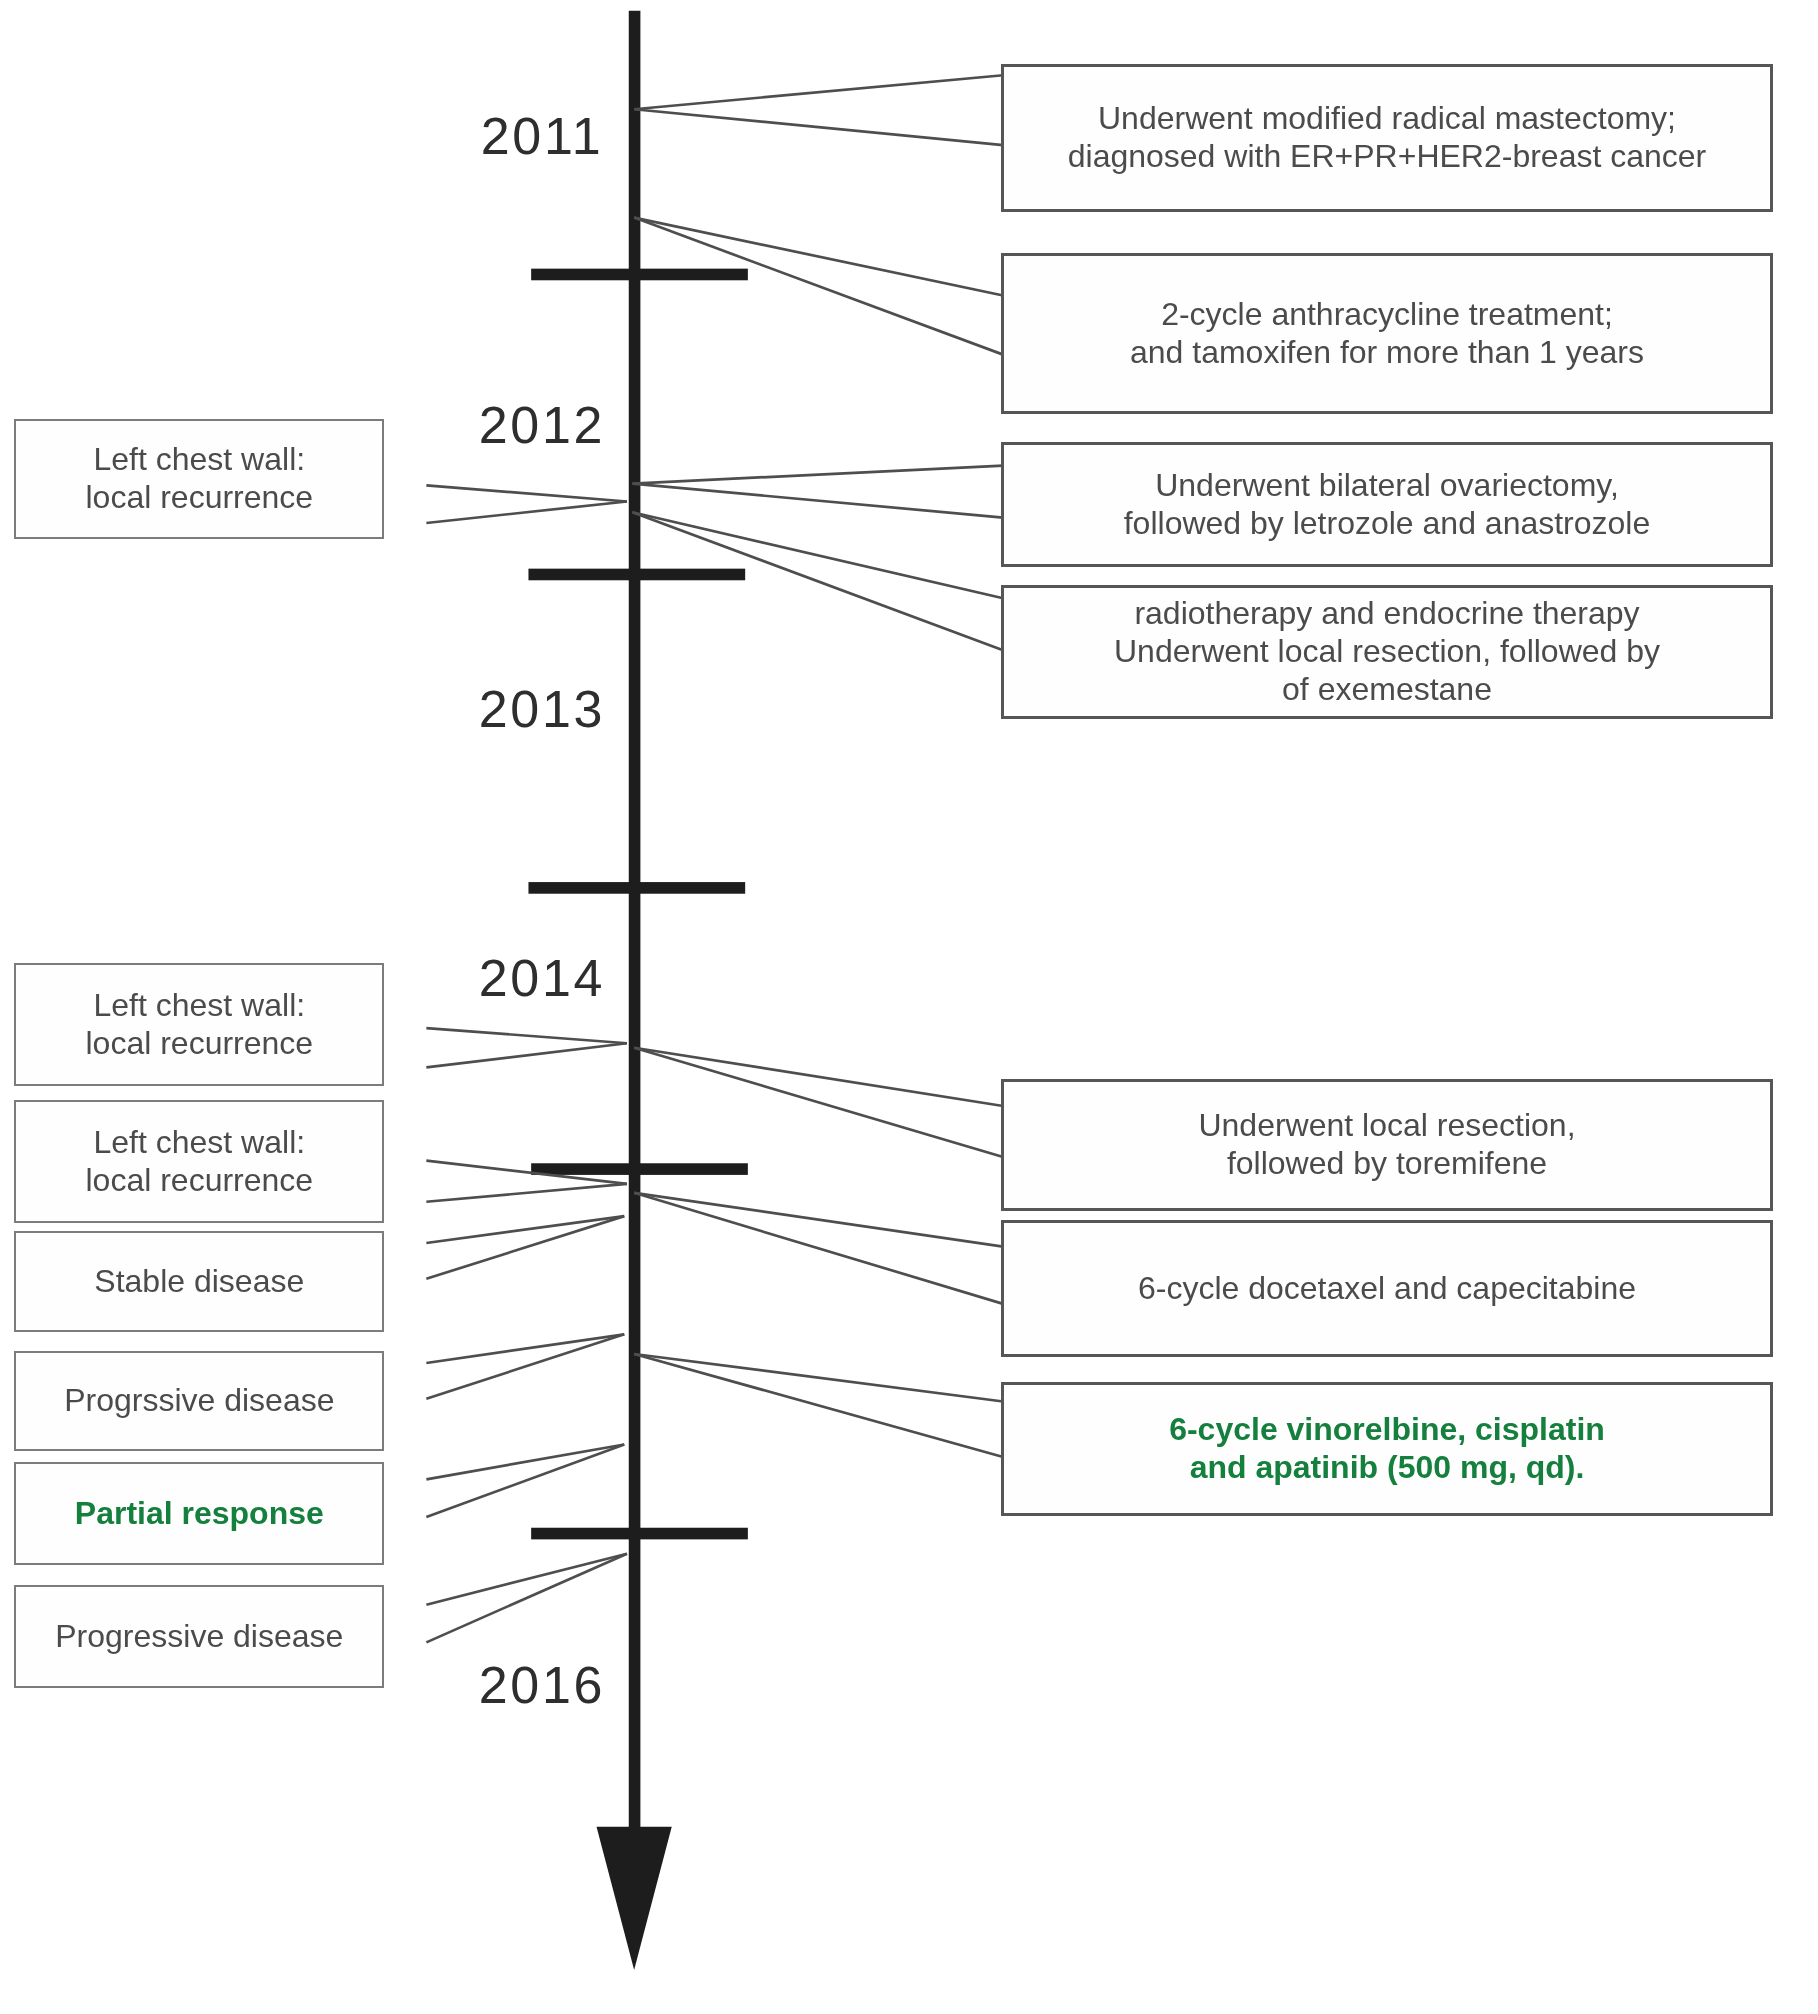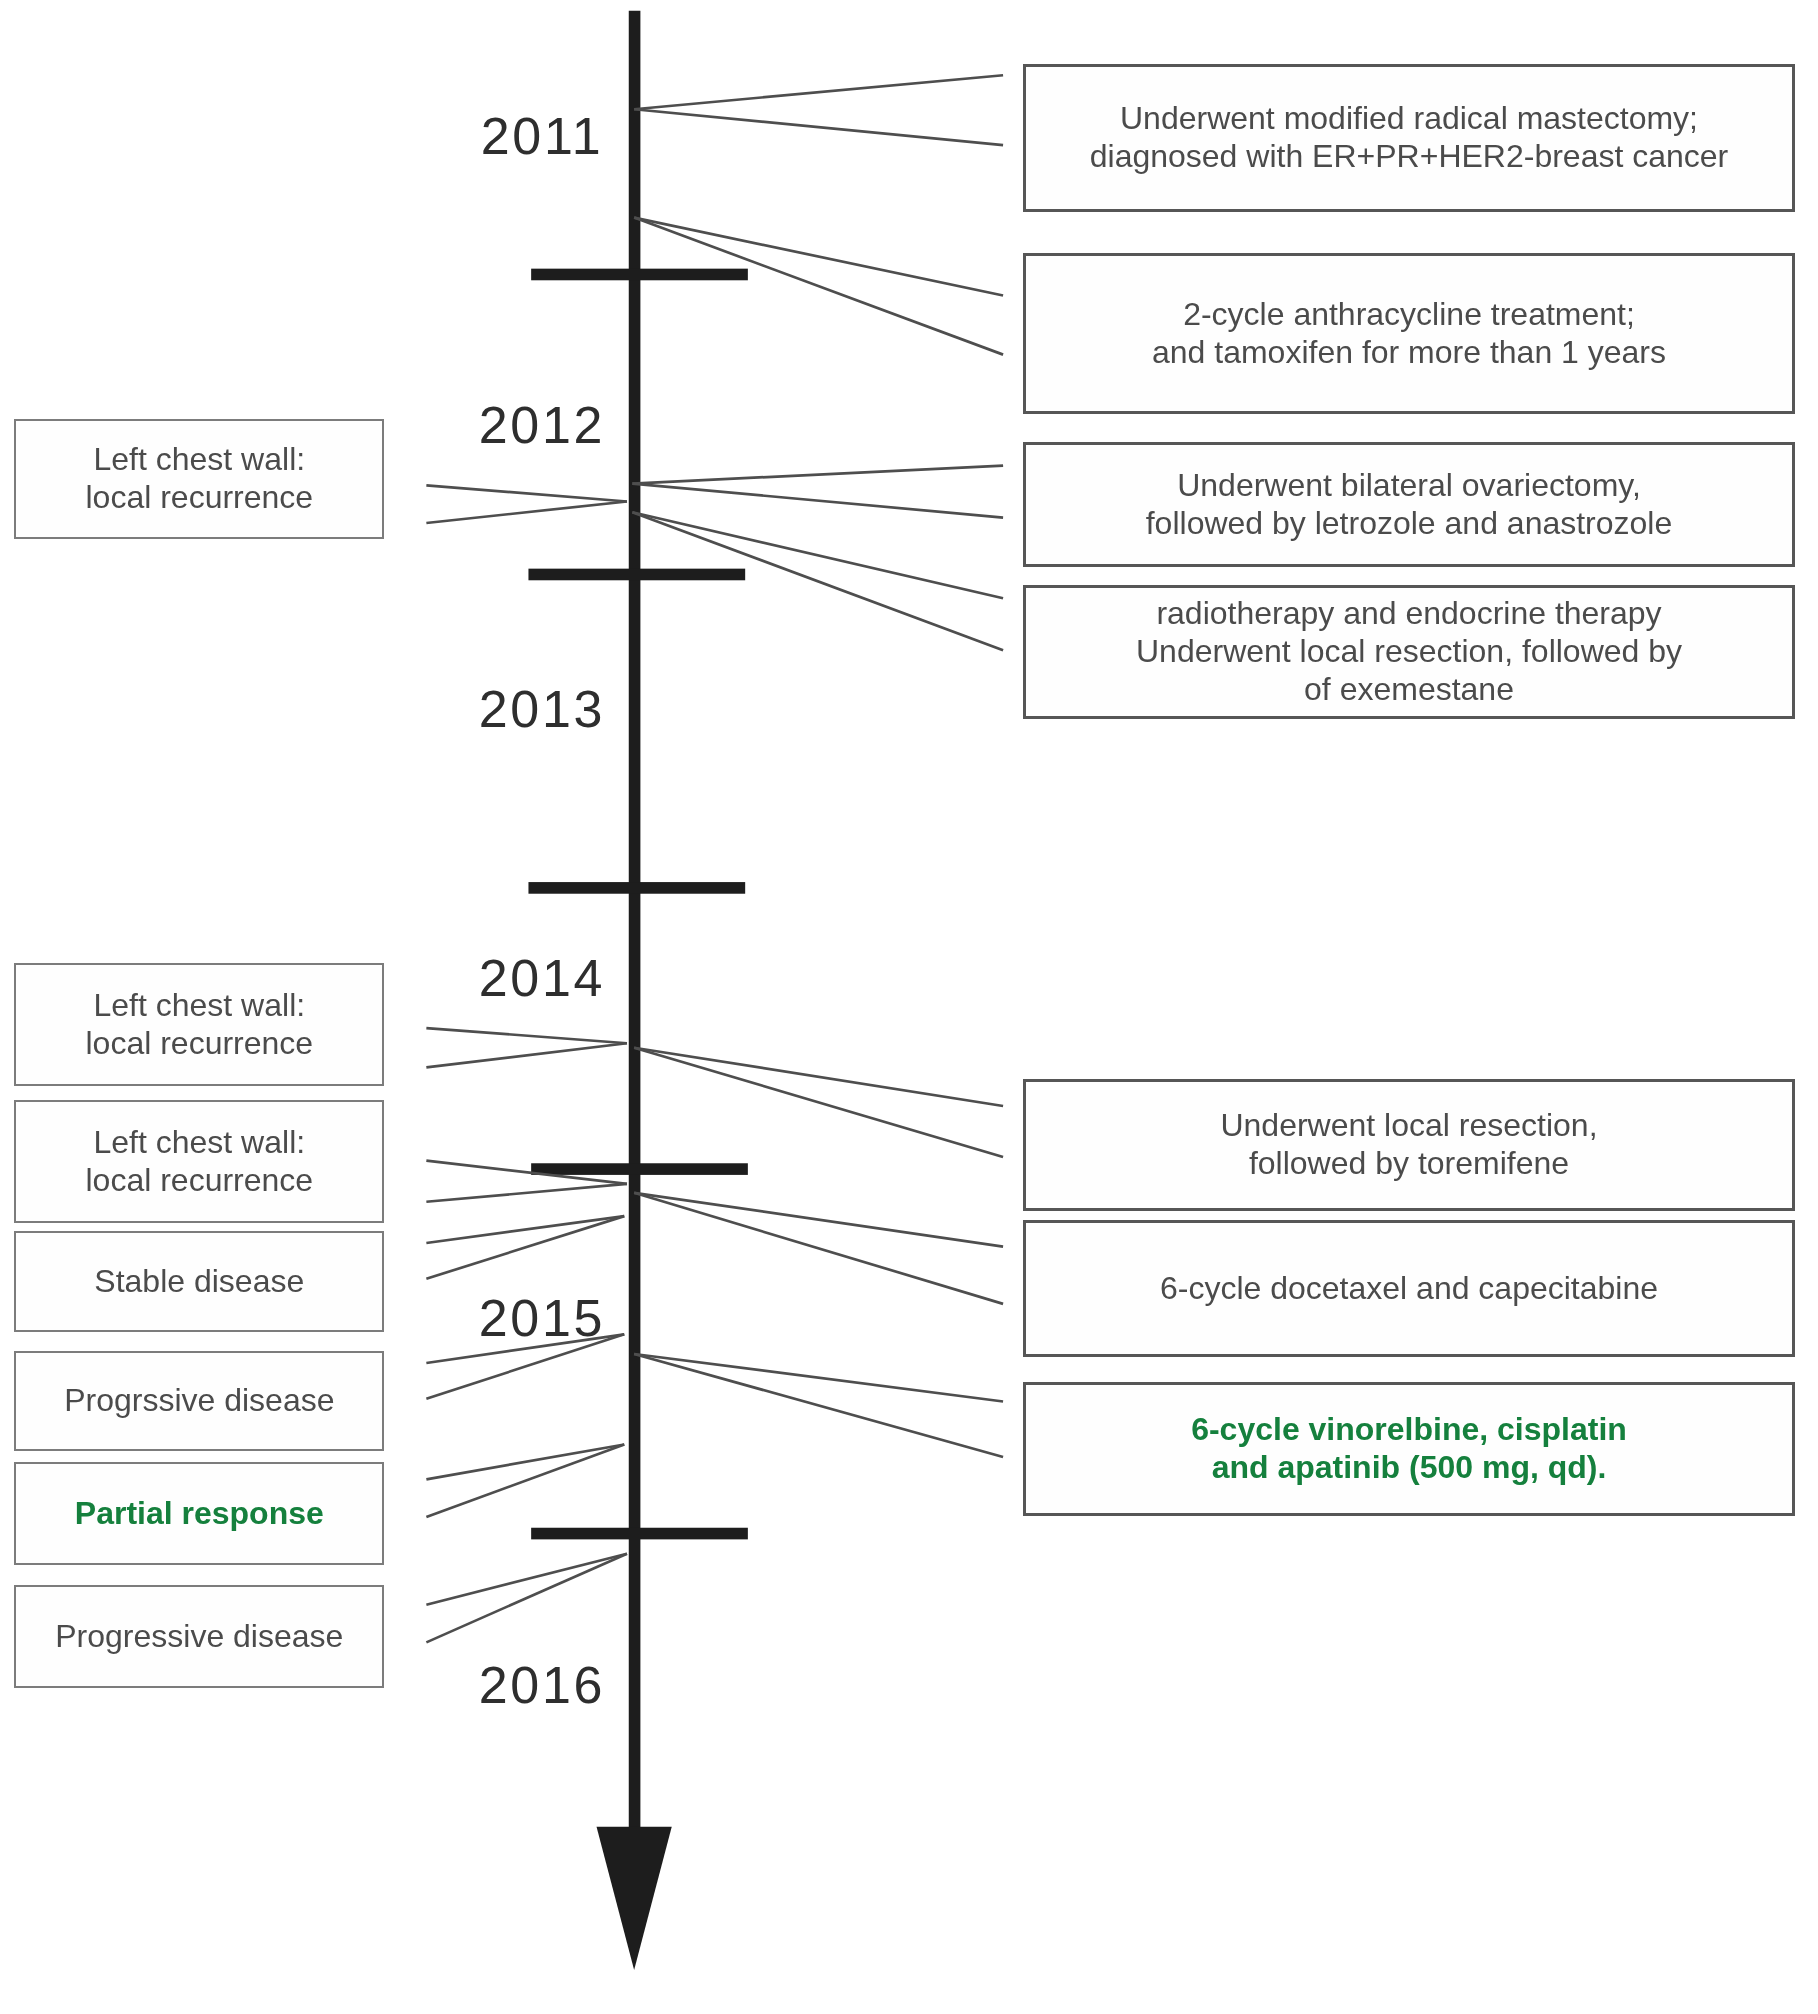--- a/index.html
+++ b/index.html
@@ -26,21 +26,21 @@
     display:flex;
     flex-direction:column;
     justify-content:center;
     align-items:center;
     text-align:center;
     font-size:32px;
     line-height:1.18;
     color:#4b4b4b;
   }
   .box .ln{display:block;}
-  .right{left:1023px;width:772px;border:3.6px solid #565656;}
+  .right{left:1001px;width:772px;border:3.6px solid #565656;}
   .left{left:14.3px;width:370px;border:2.7px solid #7c7c7c;}
   .bold{font-weight:bold;color:#15803d;}
 </style>
 </head>
 <body>
 
 <div id="fig">
 
   <svg id="connector-svg" width="1819" height="2014" viewBox="0 0 2031 2249">
 
@@ -100,21 +100,20 @@
 
       <line x1="700" y1="1735" x2="476" y2="1792"></line>
       <line x1="700" y1="1735" x2="476" y2="1834"></line>
     </g>
   </svg>
 
   <div class="year" style="top:106px">2011</div>
   <div class="year" style="top:395px">2012</div>
   <div class="year" style="top:679px">2013</div>
   <div class="year" style="top:948px">2014</div>
-  <div class="year" style="top:1288px">2015</div>
   <div class="year" style="top:1655px">2016</div>
 
   <div class="box right" style="top:64px;height:148px">
     <span class="ln">Underwent modified radical mastectomy;</span>
     <span class="ln">diagnosed with  ER+PR+HER2-breast cancer</span>
   </div>
 
   <div class="box right" style="top:253px;height:161px">
     <span class="ln">2-cycle anthracycline treatment;</span>
     <span class="ln">and tamoxifen for more than 1 years</span>

